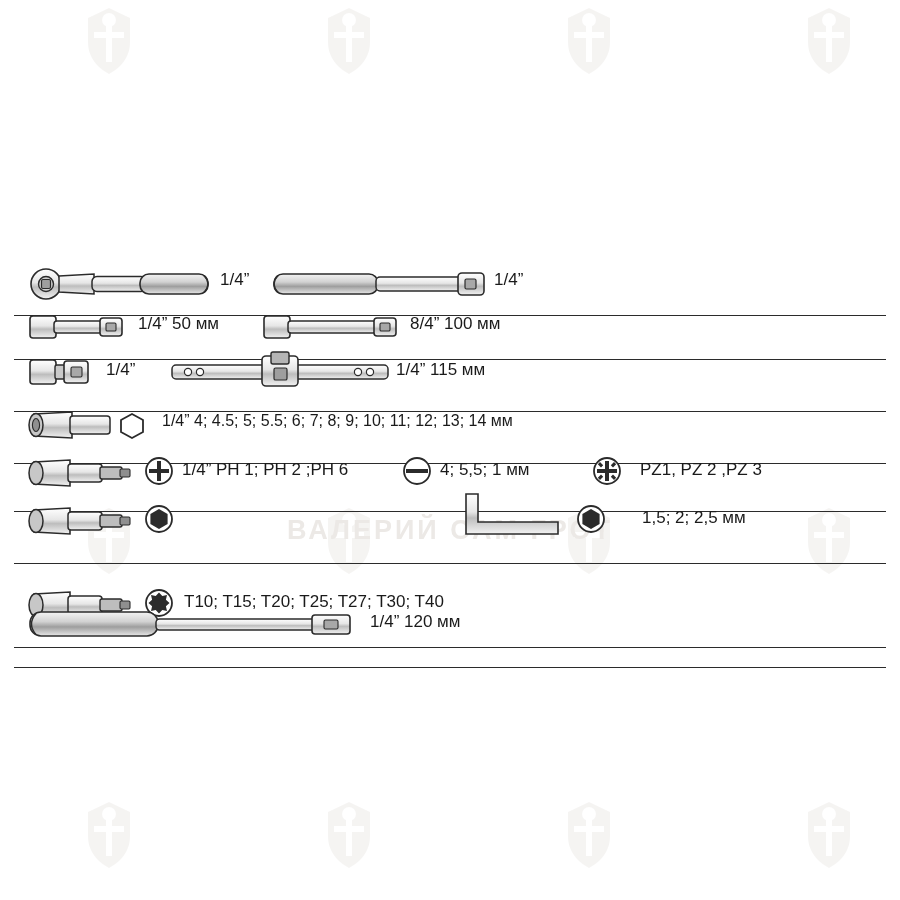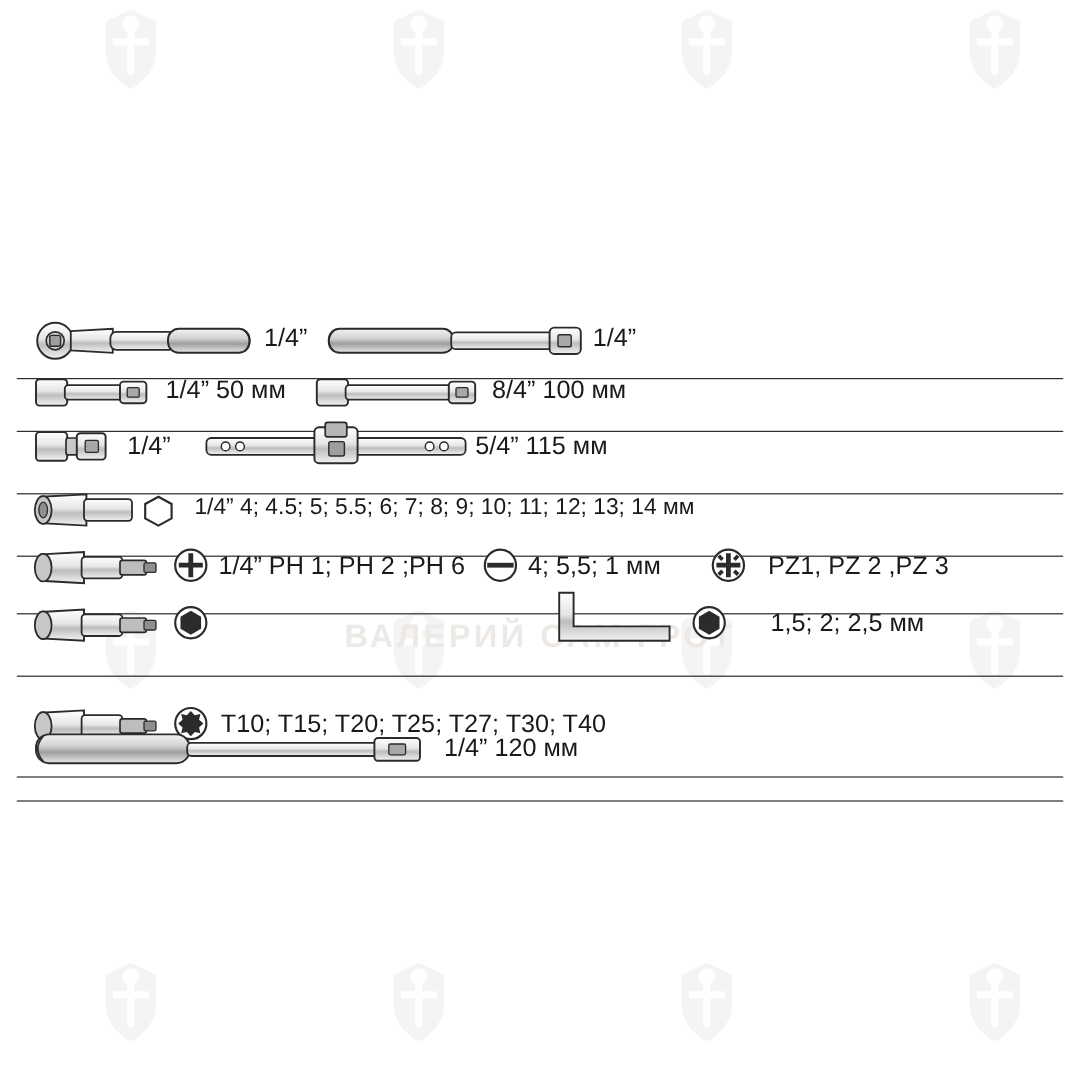--- a/index.html
+++ b/index.html
@@ -39,26 +39,26 @@
   }
   .row{
     position:absolute;
     left:14px;
     width:872px;
     border-bottom:1.6px solid #2b2b2b;
     box-sizing:border-box;
   }
   .row .label{
     position:absolute;
-    font-size:21px;
+    font-size:17px;
     color:#1a1a1a;
     white-space:nowrap;
     font-family:"Liberation Sans", sans-serif;
   }
-  .label.small{font-size:19px;}
+  .label.small{font-size:16px;}
   svg{display:block;overflow:visible;}
   .tool{position:absolute;}
 </style>
 </head>
 <body>
 
 <div id="watermark">
 
   <svg class="wm-logo" style="left:78px;top:6px" viewBox="0 0 62 70">
       <g fill="#eceae7">
@@ -254,21 +254,21 @@
     <svg class="tool" style="left:156px;top:-18px" width="220" height="42" viewBox="0 0 220 42">
       <rect x="2" y="15" width="216" height="14" rx="4" fill="url(#gMet)" stroke="#2b2b2b" stroke-width="1.5"></rect>
       <circle cx="18" cy="22" r="3.6" fill="#ffffff" stroke="#2b2b2b" stroke-width="1.2"></circle>
       <circle cx="30" cy="22" r="3.6" fill="#ffffff" stroke="#2b2b2b" stroke-width="1.2"></circle>
       <circle cx="188" cy="22" r="3.6" fill="#ffffff" stroke="#2b2b2b" stroke-width="1.2"></circle>
       <circle cx="200" cy="22" r="3.6" fill="#ffffff" stroke="#2b2b2b" stroke-width="1.2"></circle>
       <rect x="92" y="6" width="36" height="30" rx="4" fill="url(#gMet)" stroke="#2b2b2b" stroke-width="1.6"></rect>
       <rect x="101" y="2" width="18" height="12" rx="2" fill="#b5b5b5" stroke="#2b2b2b" stroke-width="1.4"></rect>
       <rect x="104" y="18" width="13" height="12" rx="1.6" fill="#9e9e9e" stroke="#2b2b2b" stroke-width="1.2"></rect>
     </svg>
-    <div class="label" style="left:382px;top:-8px">5/4”  115 мм</div>
+    <div class="label" style="left:382px;top:-8px">1/4”  115 мм</div>
   </div>
 
   <div class="row" style="top:420px;height:44px">
     <svg class="tool" style="left:14px;top:-14px" width="120" height="38" viewBox="0 0 120 38">
       <path d="M6 8 L44 6 L44 32 L6 30 Z" fill="url(#gMet)" stroke="#2b2b2b" stroke-width="1.6"></path>
       <ellipse cx="8" cy="19" rx="7" ry="11.5" fill="#c7c7c7" stroke="#2b2b2b" stroke-width="1.5"></ellipse>
       <ellipse cx="8" cy="19" rx="3.6" ry="6.5" fill="#8f8f8f" stroke="#2b2b2b" stroke-width="1.1"></ellipse>
       <rect x="42" y="10" width="40" height="18" rx="3" fill="url(#gMet)" stroke="#2b2b2b" stroke-width="1.5"></rect>
       <polygon points="104,8 115,14 115,26 104,32 93,26 93,14" fill="#ffffff" stroke="#2b2b2b" stroke-width="1.8"></polygon>
     </svg>

